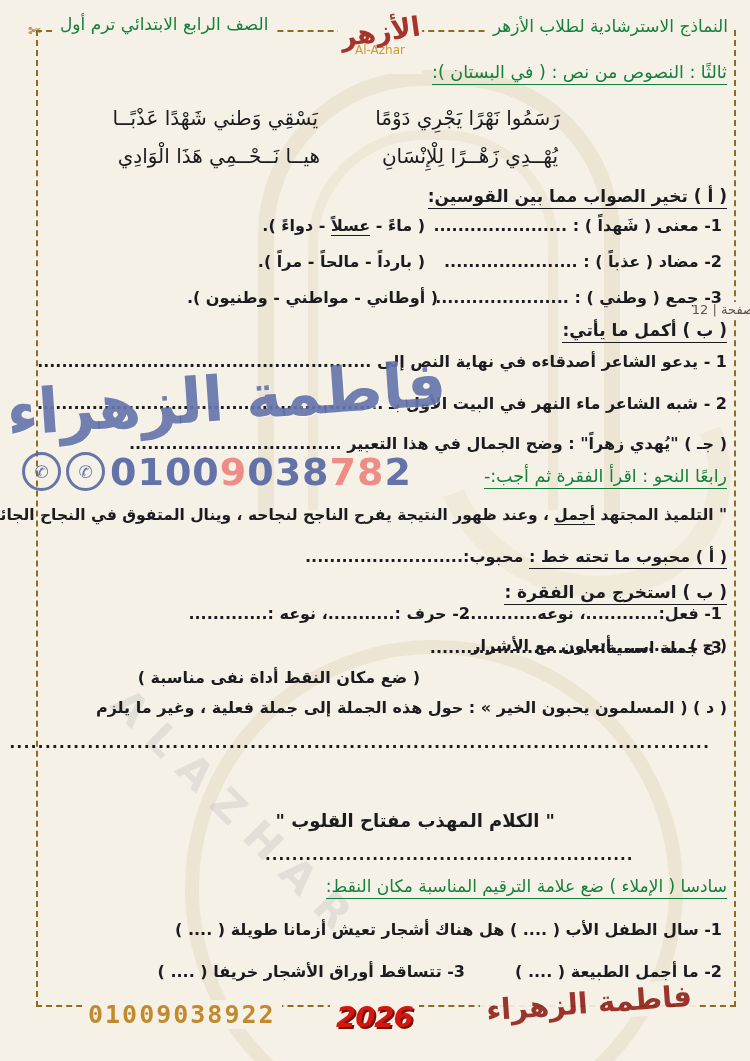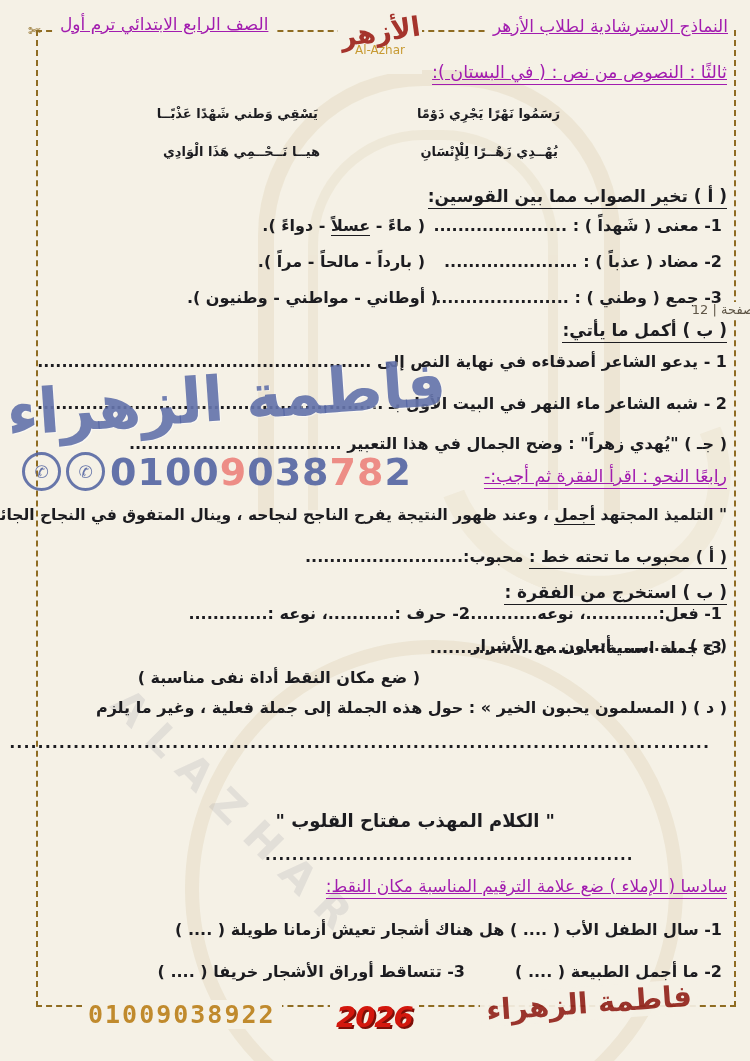--- a/index.html
+++ b/index.html
@@ -1,19 +1,19 @@
 <!DOCTYPE html>
 <html lang="ar" dir="rtl"><head>
 <meta charset="utf-8">
 <style>
   html,body{margin:0;padding:0;background:#888;}
   .page{position:relative;width:750px;height:1061px;background:#f5f1e6;overflow:hidden;
         direction:rtl;font-family:"DejaVu Sans",sans-serif;color:#1c1c20;}
   .abs{position:absolute;white-space:nowrap;}
-  .red{color:#a21caf;text-decoration:underline;}
+  .red{color:#15803d;}
   .u{border-bottom:1.5px solid currentColor;padding-bottom:2px;}
   .bgmask{background:#f5f1e6;padding:0 6px;}
 
   
   .frame{position:absolute;top:30px;left:36px;right:14px;bottom:54px;
          border:2.5px dashed #8f6c22;}
 
   
   .bg-arch{position:absolute;top:70px;left:258px;width:330px;height:430px;
            border:16px solid rgba(206,186,142,0.20);border-bottom:none;
@@ -39,21 +39,21 @@
   .logo-ar{font-size:27px;font-weight:bold;color:#a5342c;transform:rotate(-8deg);line-height:1;}
   .logo-en{font-size:12px;color:#c79a32;margin-top:-2px;}
   .page-label{top:302px;right:-10px;font-size:13px;color:#5f5647;direction:rtl;}
 
   
   .s3title{top:62px;right:23px;font-size:17.5px;}
   .s4title{top:466px;right:23px;font-size:17.5px;}
   .s5title{top:764px;right:30px;font-size:17px;}
   .s6title{top:876px;right:23px;font-size:17px;}
 
-  .poem{font-size:13px;font-weight:bold;}
+  .poem{font-size:20px;font-weight:normal;}
   .p1r{top:106px;right:190px;}
   .p1l{top:106px;right:432px;}
   .p2r{top:144px;right:192px;}
   .p2l{top:144px;right:430px;margin-left:12px;}
 
   .subhead{font-size:17px;font-weight:bold;}
   .aHead{top:186px;right:23px;}
   .bHead{top:320px;right:23px;}
 
   .qrow{font-size:16px;font-weight:bold;}

